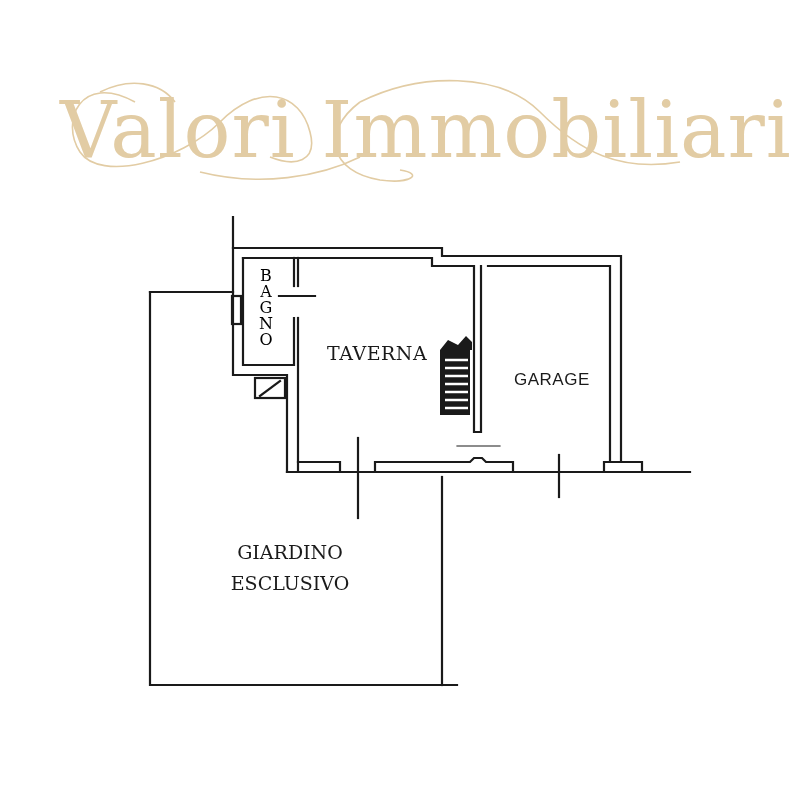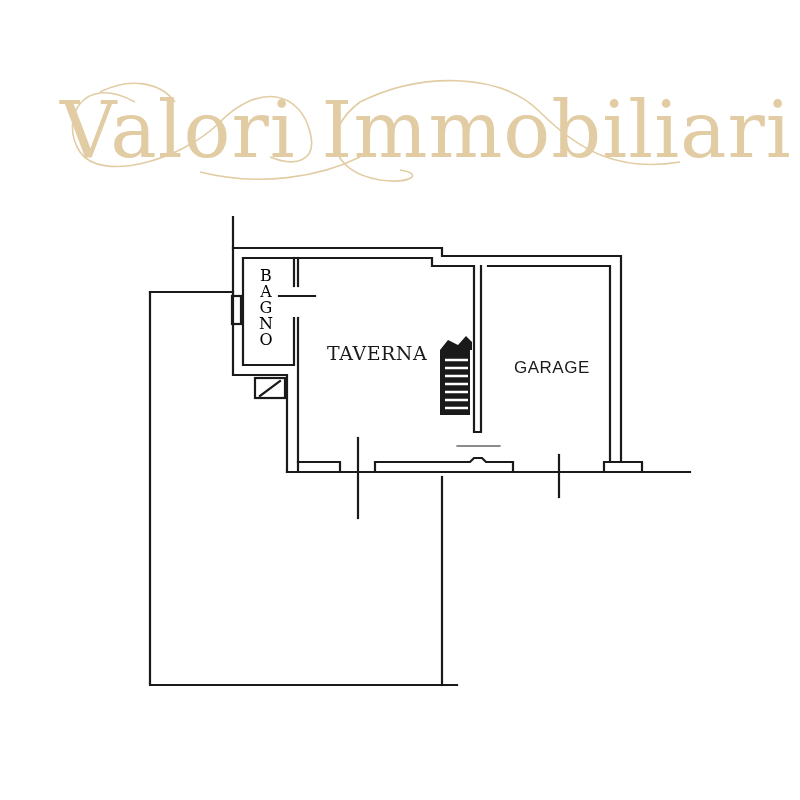--- a/index.html
+++ b/index.html
@@ -11,21 +11,21 @@
       position: absolute; left: 0; top: 18px; width: 680px; text-align: center;
       font-family: "DejaVu Serif", serif; font-size: 78px; font-weight: 400;
       letter-spacing: 1px; color: #e2cca4; line-height: 100px; white-space: nowrap;
     }
     .logo svg { position: absolute; left: 0; top: 0; }
     .plan { position: absolute; left: 0; top: 0; width: 800px; height: 800px; }
     .room-label {
       position: absolute; font-family: "DejaVu Serif", serif; color: #1a1a1a;
       font-size: 19px; letter-spacing: 0.5px; white-space: nowrap;
     }
-    .garage-label { font-family: "Liberation Sans", sans-serif; font-size: 17px; }
+    .garage-label { font-family: "Liberation Sans", sans-serif; font-size: 17px; margin-top: 12px; }
     .bagno-label {
       position: absolute; left: 256px; top: 268px; width: 20px;
       font-family: "DejaVu Serif", serif; font-size: 16px; color: #000000;
       line-height: 16px; text-align: center; word-break: break-all;
     }
     .giardino-label {
       position: absolute; left: 200px; top: 537px; width: 180px; text-align: center;
       font-family: "DejaVu Serif", serif; font-size: 19px; line-height: 31px; color: #1a1a1a;
     }
   </style>
@@ -92,13 +92,15 @@
       <line x1="445" y1="400" x2="468" y2="400"></line>
       <line x1="445" y1="408" x2="468" y2="408"></line>
     </g>
   </g>
 </svg>
 
 <div class="bagno-label">BAGNO</div>
 <div class="room-label" style="left:327px; top:342px;">TAVERNA</div>
 <div class="room-label garage-label" style="left:514px; top:358px;">GARAGE</div>
 <div class="giardino-label">
+  <div>GIARDINO</div>
+  <div>ESCLUSIVO</div>
 </div>
 
 </body></html>

